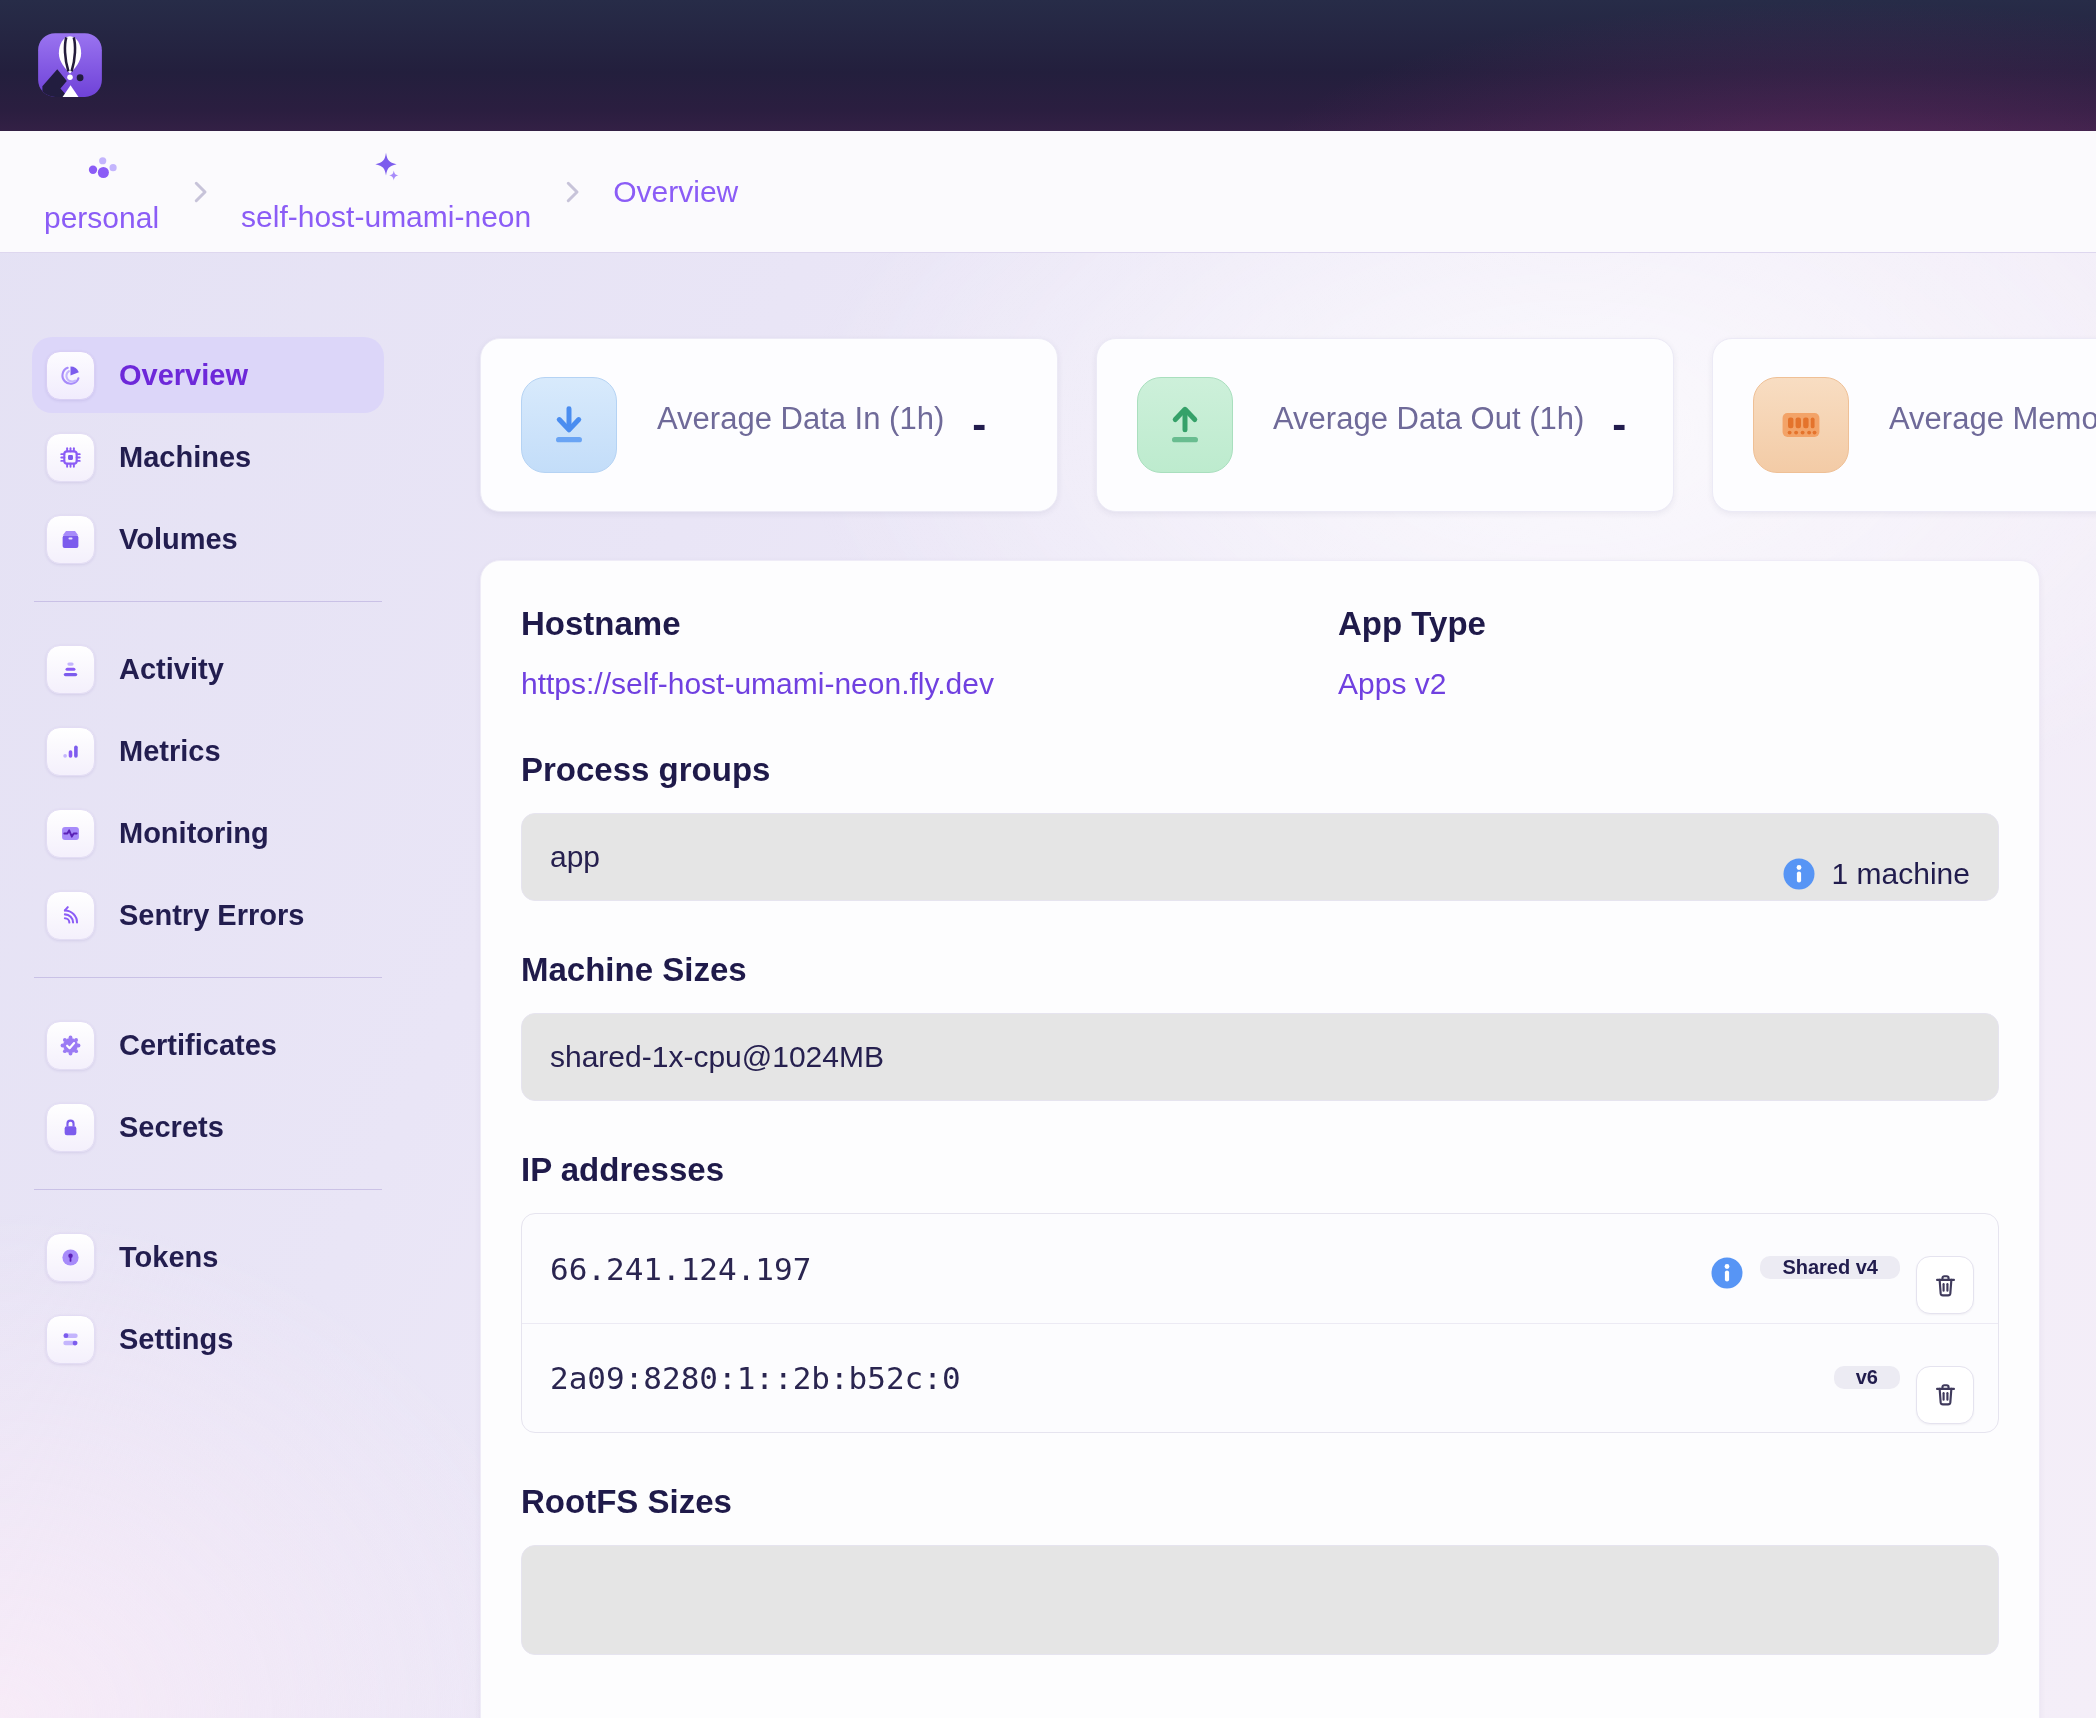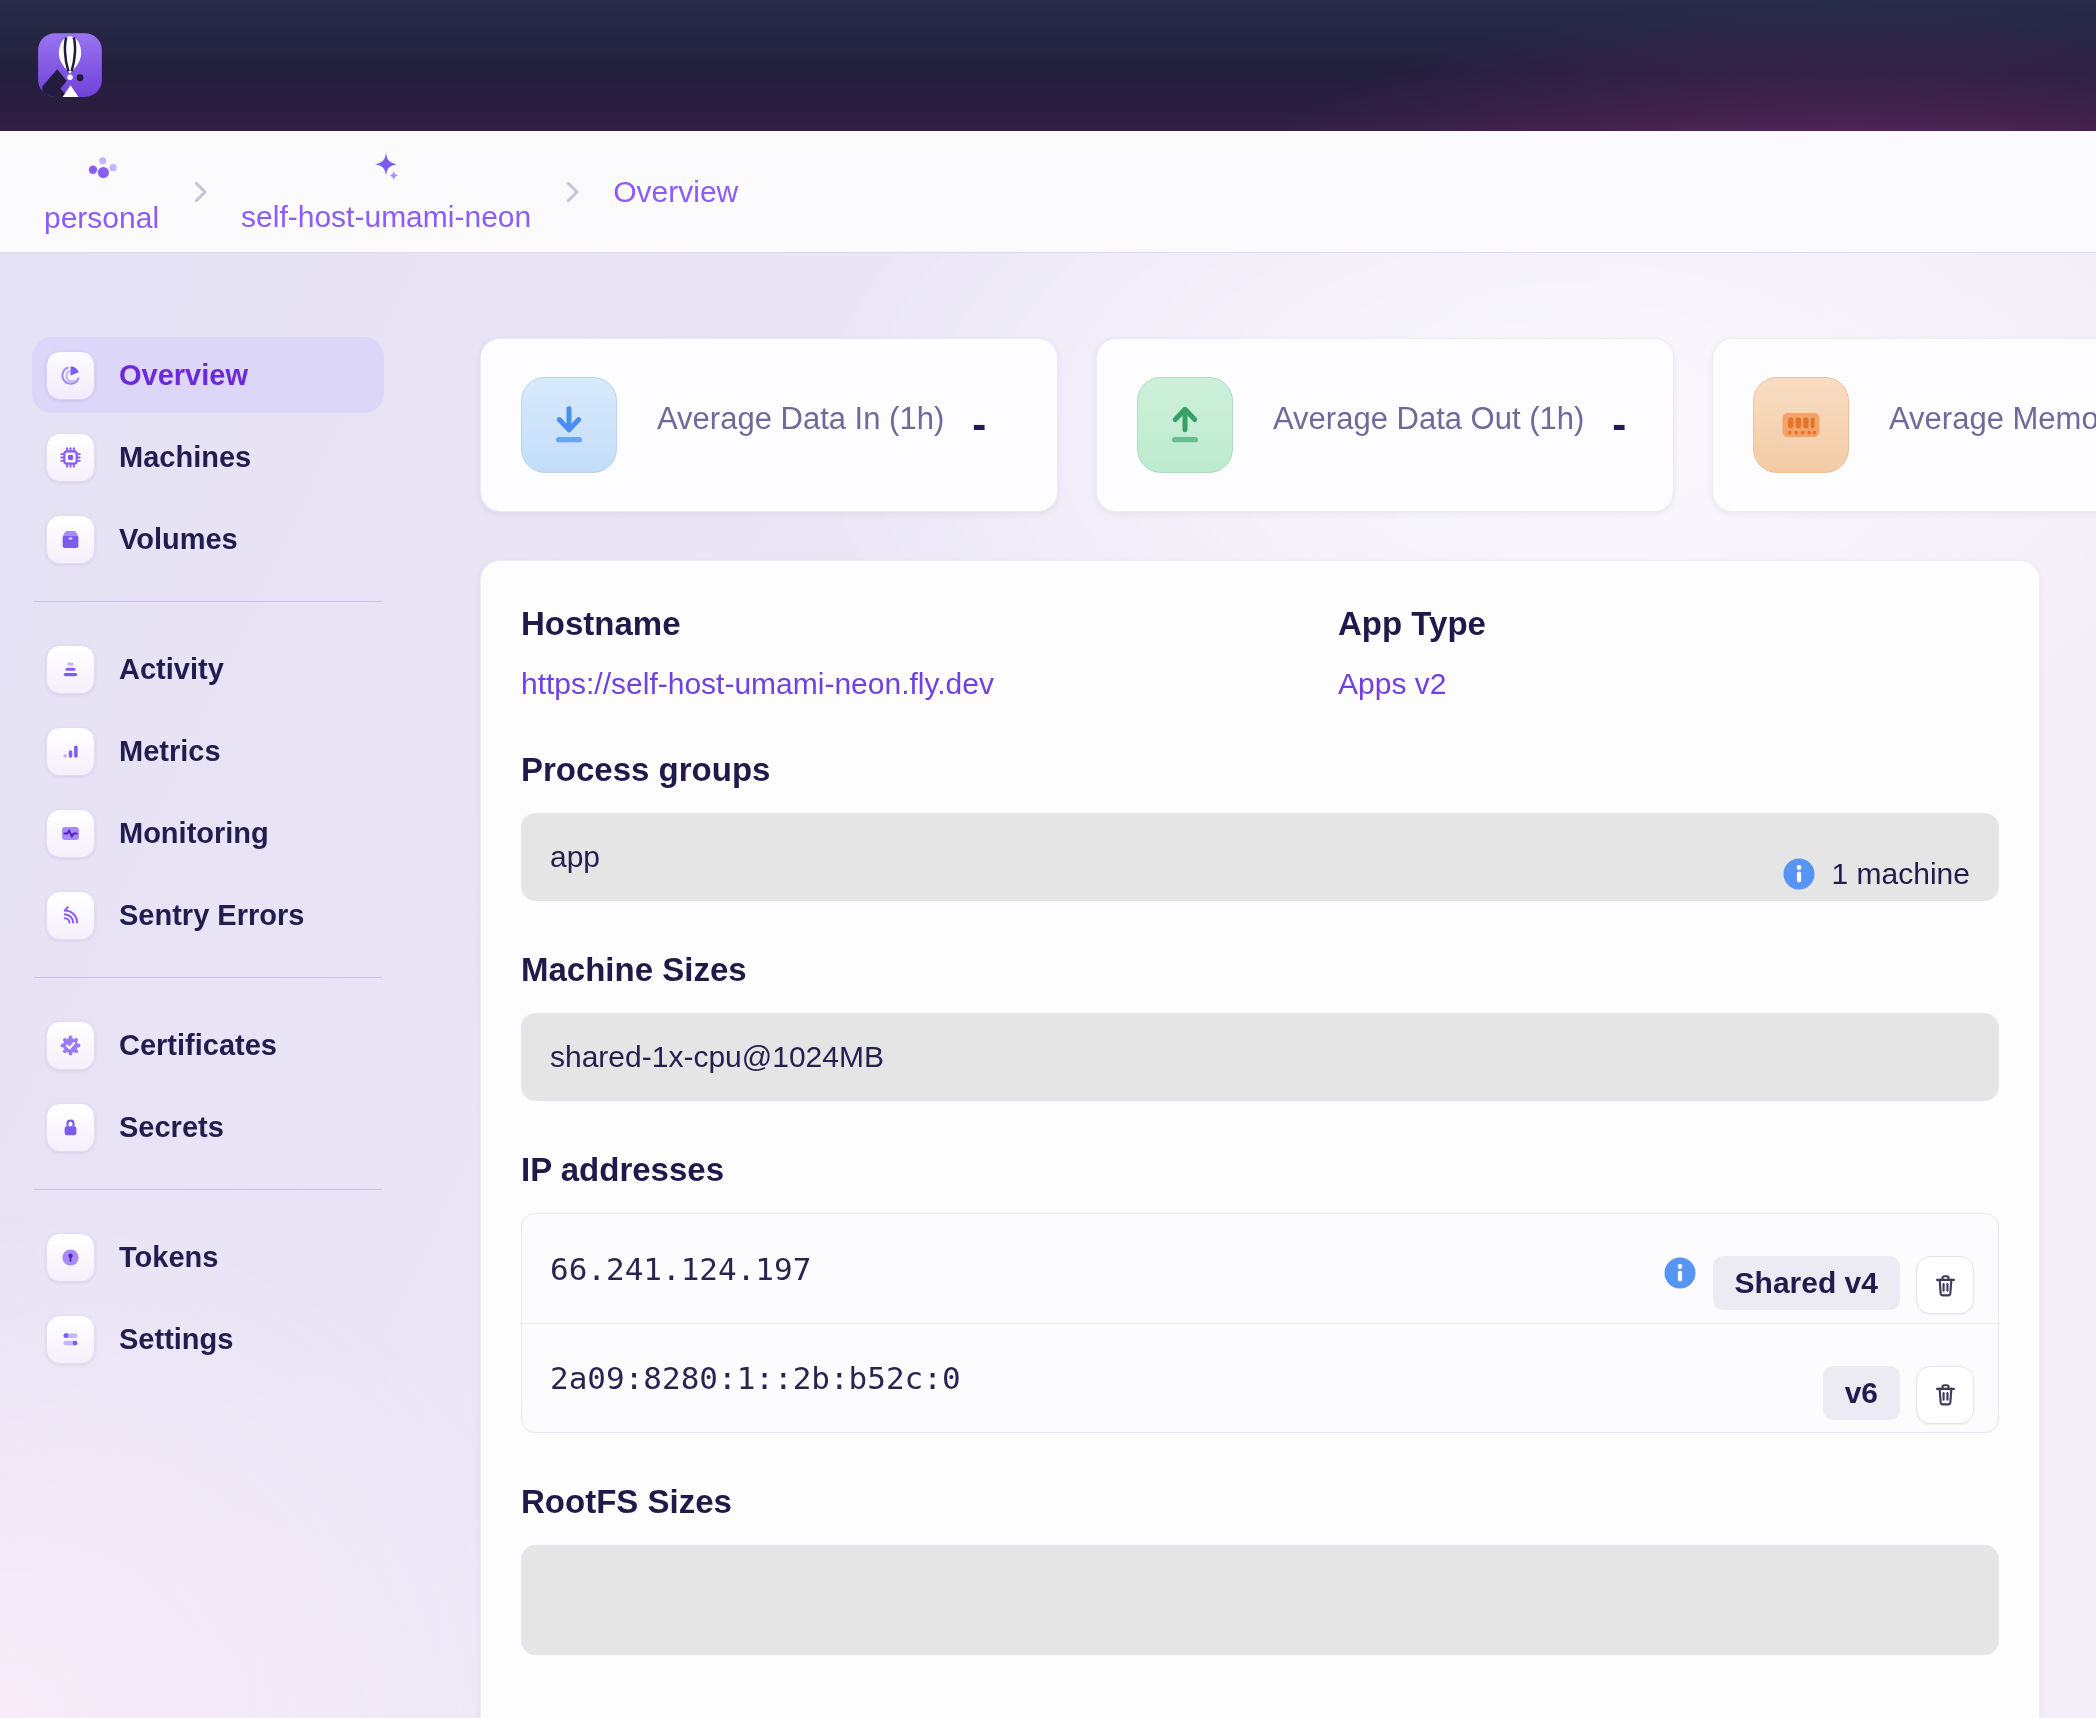--- a/index.html
+++ b/index.html
@@ -80,21 +80,21 @@
   .field-row{
     margin-top:24px; height:88px; border:1px solid #e6e4ef; border-radius:14px;
     background:#e5e5e5; display:flex; align-items:center; justify-content:space-between;
     padding:0 28px; font-size:30px; color:#26204f;gap:38px;
   }
   .row-right{ display:flex; align-items:flex-start; gap:16px;margin-top:33px; }
   .ip-box{ margin-top:24px; border:1px solid #e6e4ef; border-radius:14px; background:#fcfcfe; }
   .ip-row{ height:109px; display:flex; align-items:center; justify-content:space-between; padding:0 24px 0 28px; }
   .ip-row + .ip-row{ border-top:1px solid #eceaf4; }
   .mono{ font-family:"DejaVu Sans Mono","Liberation Mono",monospace; font-size:31px; color:#2a2550; }
-  .badge{ background:#ecebf3; border-radius:10px; padding:10px 22px; font-size:30px; font-weight:600; color:#211c4d; }
+  .badge{ background:#ecebf3; border-radius:10px; padding:0 22px; font-size:20px; font-weight:600; color:#211c4d; }
   .icon-btn{
     width:58px; height:58px; border-radius:14px; background:#ffffff; border:1px solid #e5e3ef;
     box-shadow:0 1px 2px rgba(47,40,90,0.06); display:flex; align-items:center; justify-content:center; cursor:pointer;
   }
   .info-dot{ width:34px; height:34px; flex:0 0 auto; }
   .machines-txt{ font-size:30px; font-weight:500; color:#211c4d; }
 </style>
 </head>
 <body>
 

